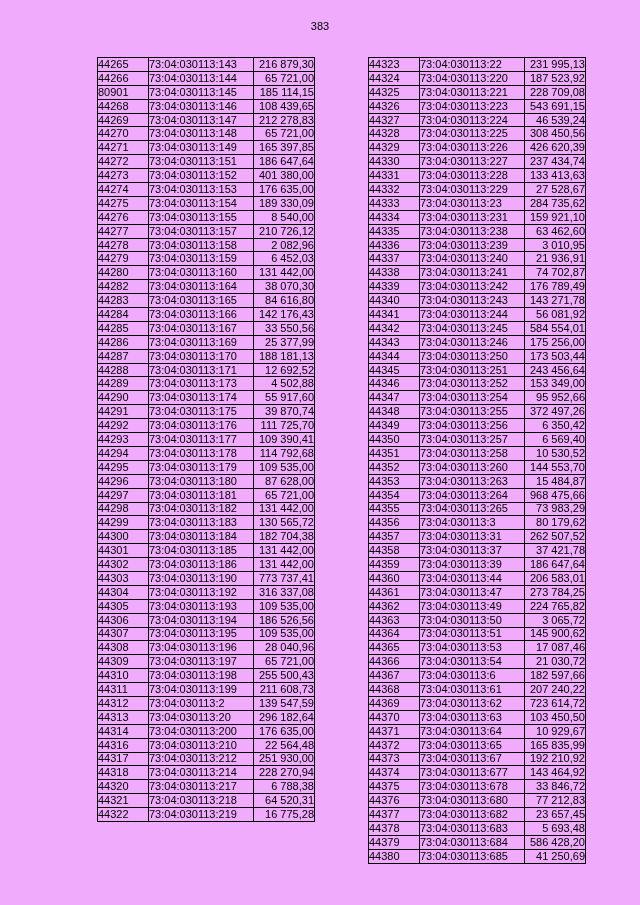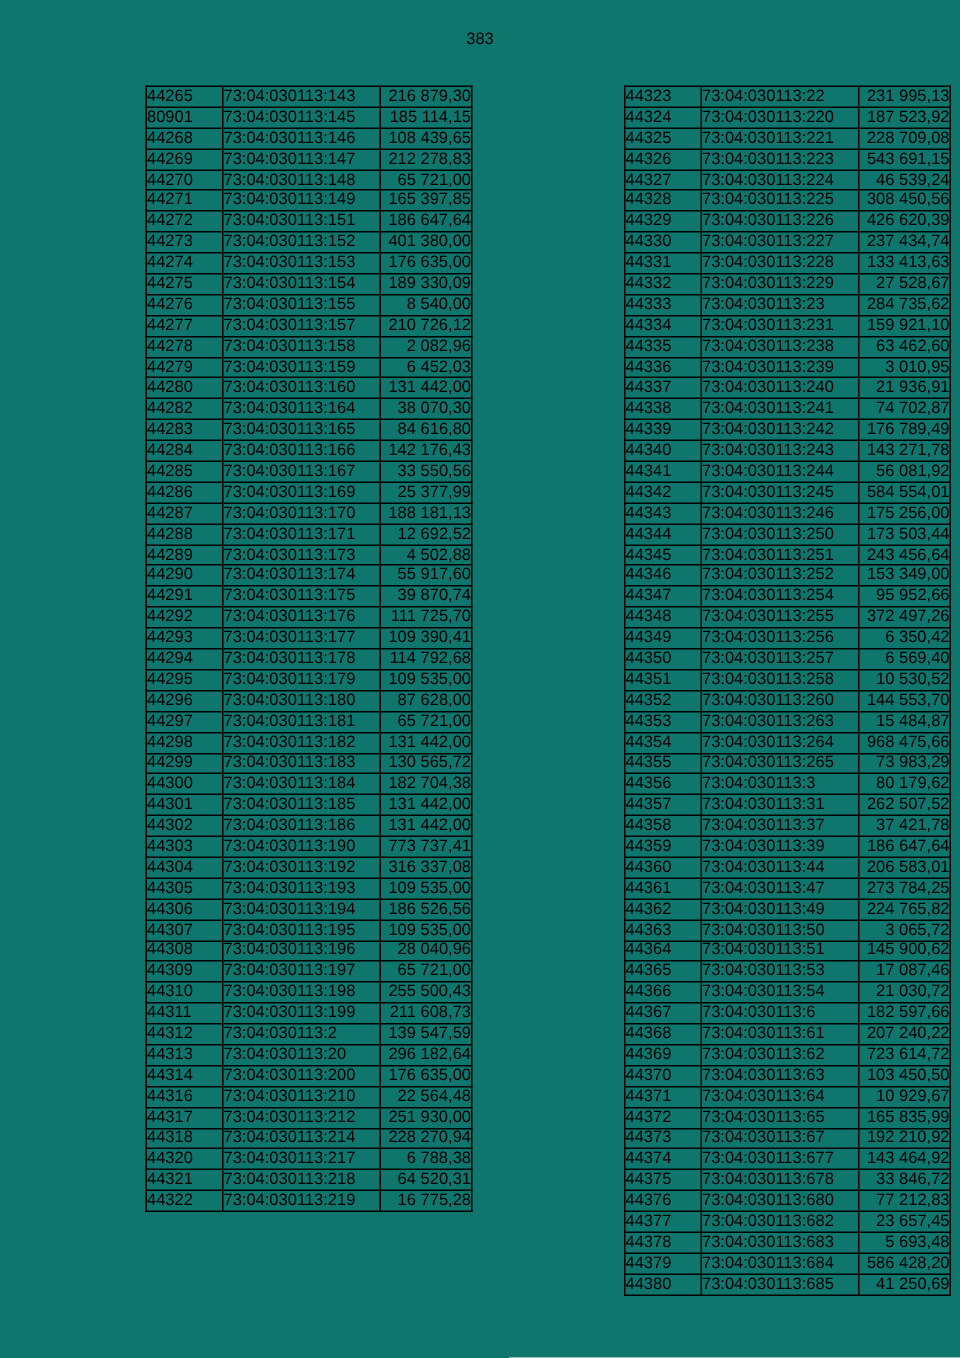--- a/index.html
+++ b/index.html
@@ -9,21 +9,21 @@
     width: 640px;
     height: 905px;
     font-family: "Liberation Sans", sans-serif;
     color: #000000;
     position: relative;
   }
   .page {
     position: relative;
     width: 640px;
     height: 905px;
-    background: #0f766e;
+    background: #f0abfc;
     overflow: hidden;
   }
   .page-number {
     position: absolute;
     top: 20px;
     left: 0;
     width: 100%;
     text-align: center;
     font-size: 11px;
   }
@@ -52,36 +52,41 @@
     width: 104px;
     text-align: left;
     padding-left: 2px;
   }
   td.col-amount {
     width: 60px;
     text-align: right;
     padding-right: 3px;
   }
   #table-left  { left: 97px;  top: 57px; }
-  #table-right { left: 368px; top: 57px; margin-left: 48px; }
+  #table-right { left: 368px; top: 57px; }
 </style>
 </head>
 <body>
 
 <div class="page">
   <div class="page-number">383</div>
 
   <table class="data-table" id="table-left">
     <tbody>
         <tr>
           <td class="col-id">44265</td>
           <td class="col-code">73:04:030113:143</td>
           <td class="col-amount">216 879,30</td>
         </tr>
         <tr>
+          <td class="col-id">44266</td>
+          <td class="col-code">73:04:030113:144</td>
+          <td class="col-amount">65 721,00</td>
+        </tr>
+        <tr>
           <td class="col-id">80901</td>
           <td class="col-code">73:04:030113:145</td>
           <td class="col-amount">185 114,15</td>
         </tr>
         <tr>
           <td class="col-id">44268</td>
           <td class="col-code">73:04:030113:146</td>
           <td class="col-amount">108 439,65</td>
         </tr>
         <tr>

